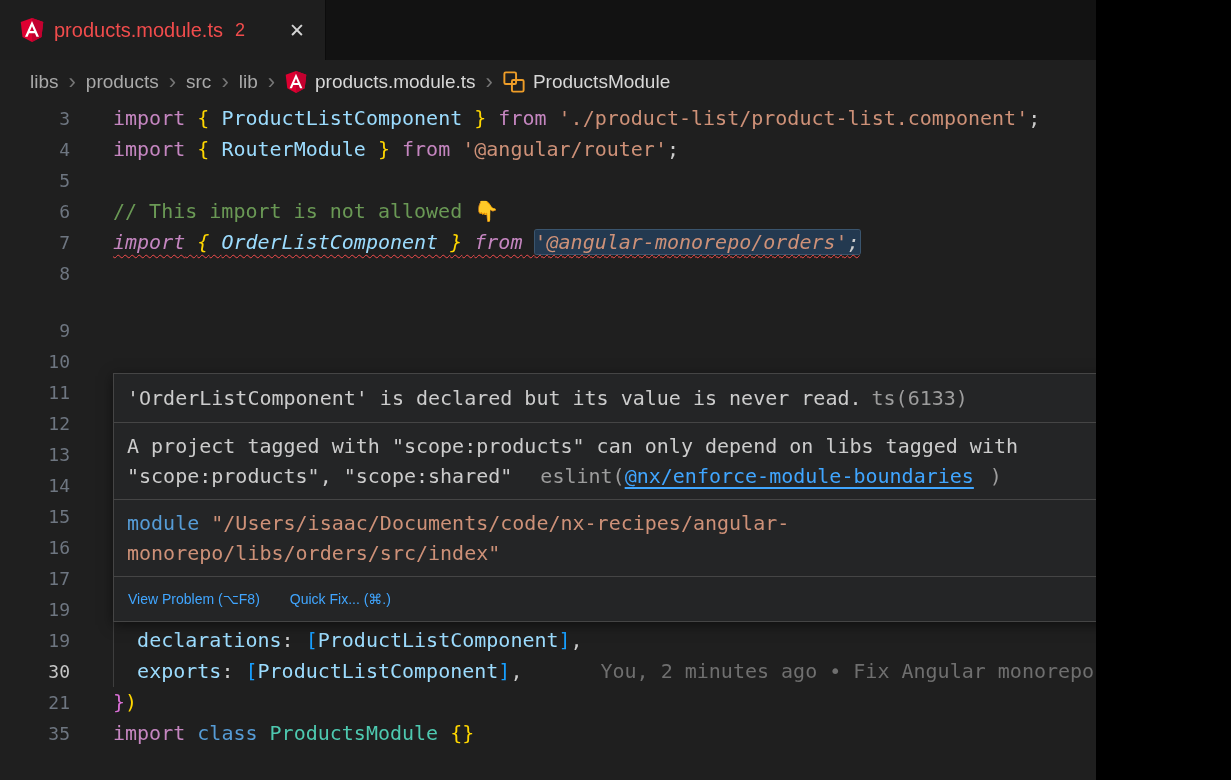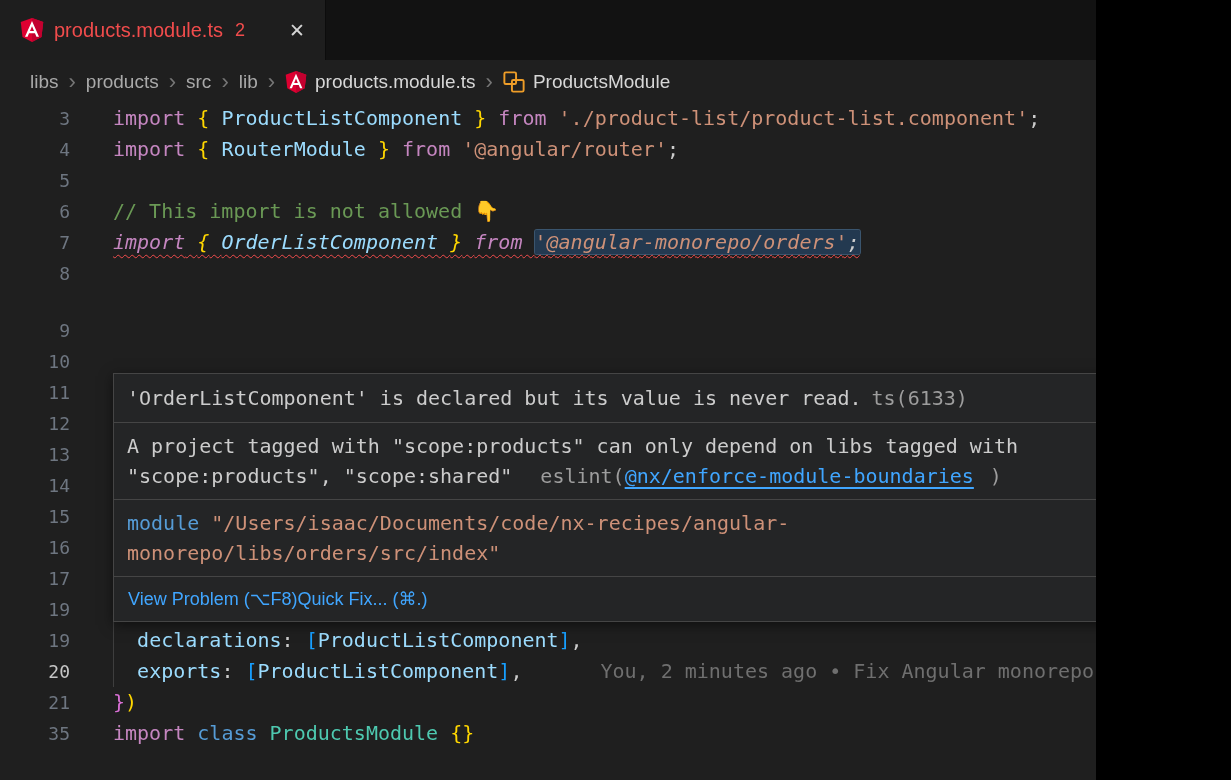--- a/index.html
+++ b/index.html
@@ -74,22 +74,22 @@
     box-shadow: 0 3px 12px rgba(0,0,0,.5);
     font-family: "DejaVu Sans Mono", "Liberation Mono", monospace;
     font-size: 20px; line-height: 30px; color: #cccccc;
   }
   .popup .row { padding: 8px 13px; }
   .popup .row.first { padding: 9px 13px; }
   .popup .sep { height: 1px; background: #454545; }
   .gray { color: var(--gray, #9d9d9d); margin-left: 16px; }
   .rule-link { color: var(--link, #40a6ff); text-decoration: underline; text-underline-offset: 4px; cursor: pointer; }
   .actions {
-    display: flex; padding: 7px 14px; align-items: center;
-    font-family: "Liberation Sans", sans-serif; font-size: 18px;
+    display: flex; gap: 30px; padding: 7px 14px; align-items: center;
+    font-family: "Liberation Sans", sans-serif; font-size: 14px;
   }
   .action { color: var(--link, #40a6ff); cursor: pointer; }
 </style>
 </head>
 <body>
 
 <div id="root">
 
   <div class="tabbar">
     <div class="tab">
@@ -210,21 +210,21 @@
         </div>
         <div class="line">
           <span class="ln">19</span>
           <span class="code"><i class="guide" style="left: 0ch;"></i><span><span class="tk-pl">  </span><span class="tk-b3">]</span><span class="tk-pl">,</span></span></span>
         </div>
         <div class="line">
           <span class="ln">19</span>
           <span class="code"><i class="guide" style="left: 0ch;"></i><span><span class="tk-pl">  </span><span class="tk-var">declarations</span><span class="tk-pl">: </span><span class="tk-b3">[</span><span class="tk-var">ProductListComponent</span><span class="tk-b3">]</span><span class="tk-pl">,</span></span></span>
         </div>
         <div class="line active">
-          <span class="ln">20</span>
+          <span class="ln">30</span>
           <span class="code"><i class="guide" style="left: 0ch;"></i><span><span class="tk-pl">  </span><span class="tk-var">exports</span><span class="tk-pl">: </span><span class="tk-b3">[</span><span class="tk-var">ProductListComponent</span><span class="tk-b3">]</span><span class="tk-pl">,</span></span><span class="blame">You, 2 minutes ago • Fix Angular monorepo</span></span>
         </div>
         <div class="line">
           <span class="ln">21</span>
           <span class="code"><span><span class="tk-b2">}</span><span class="tk-b1">)</span></span></span>
         </div>
         <div class="line">
           <span class="ln">35</span>
           <span class="code"><span><span class="tk-kw">import</span><span class="tk-pl"> </span><span class="tk-kw2">class</span><span class="tk-pl"> </span><span class="tk-type">ProductsModule</span><span class="tk-pl"> </span><span class="tk-b1">{}</span></span></span>
         </div>

